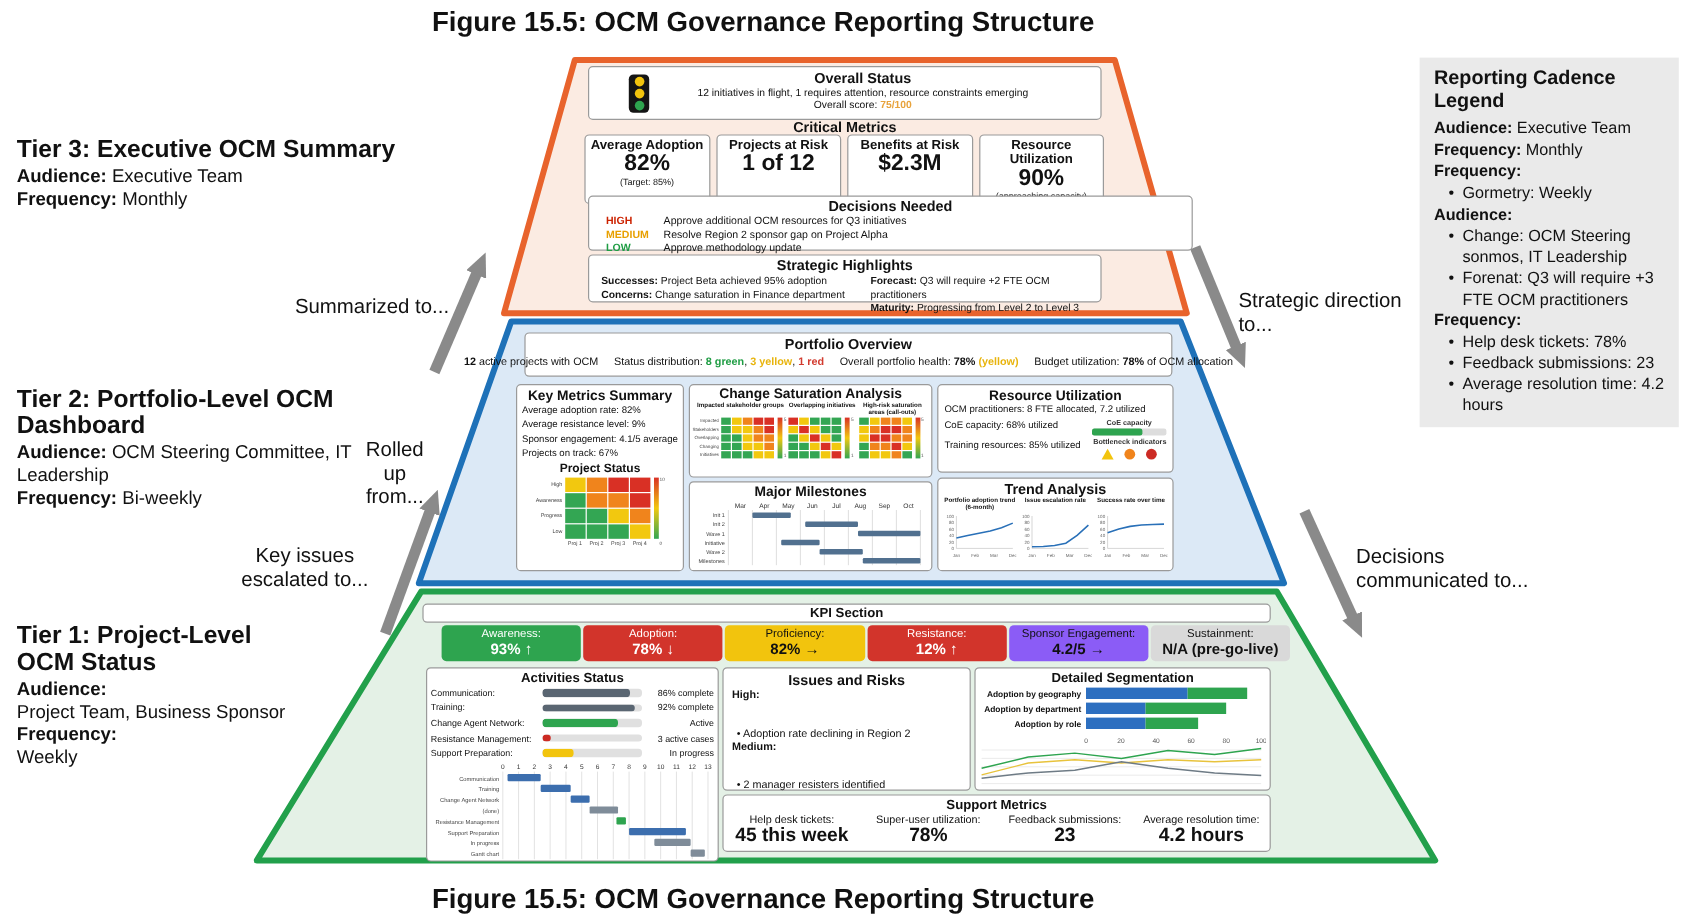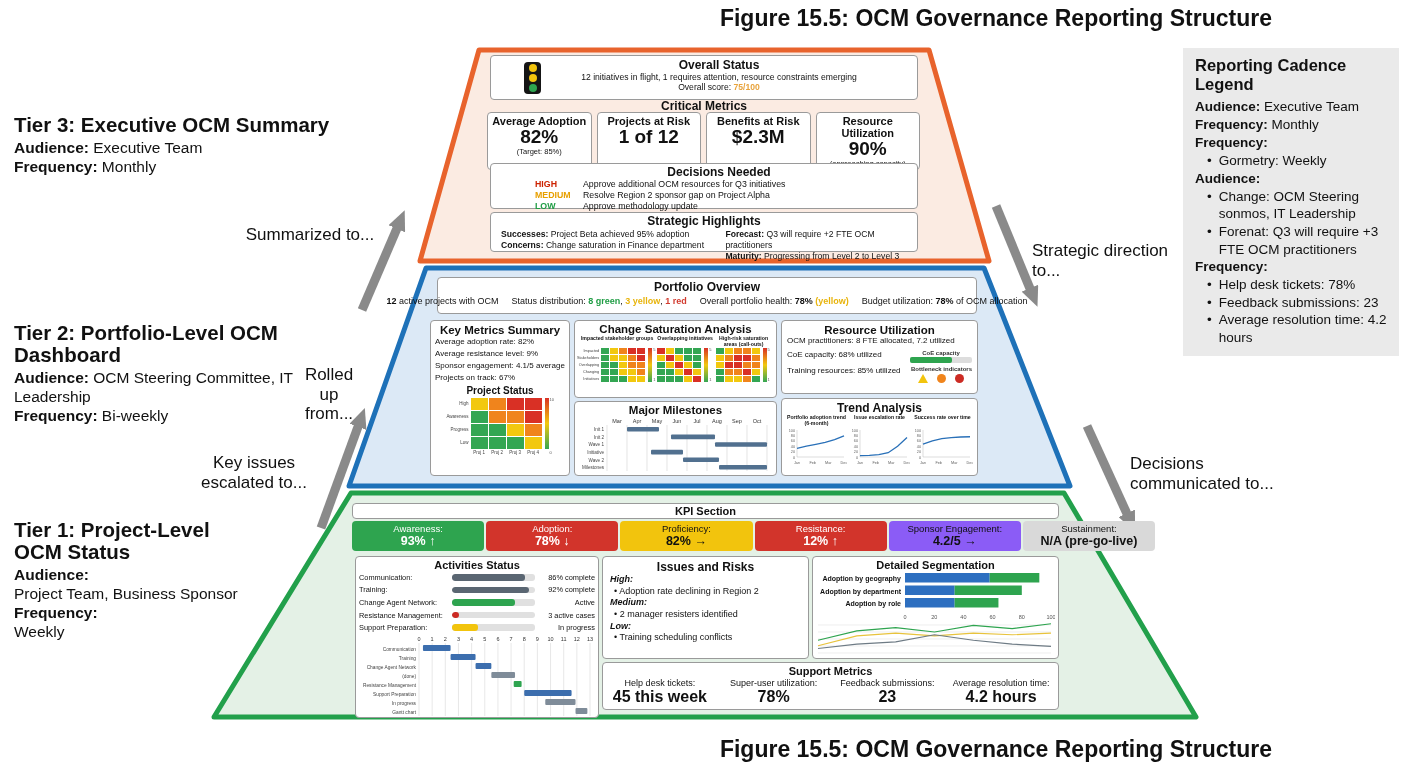--- a/index.html
+++ b/index.html
@@ -1,33 +1,33 @@
 <!DOCTYPE html>
 <html><head>
 <meta charset="utf-8">
 <style>
   html,body{margin:0;padding:0;background:#fff;}
   body{font-family:"Liberation Sans",sans-serif;color:#111;}
   #stage{position:relative;width:1408px;height:768px;background:#fff;overflow:hidden;}
   .abs{position:absolute;}
   #bg-svg{position:absolute;left:0;top:0;}
-  .fig-title{width:1272px;text-align:right;font-size:23px;font-weight:bold;}
+  .fig-title{width:1272px;text-align:center;font-size:23px;font-weight:bold;}
   #title-top{top:5px;left:0;}
   #title-bottom{top:736px;left:0;}
   .b{font-weight:bold;}
   
   .tier-label{line-height:1.22;}
   #label-tier3{left:14px;top:114px;width:360px;}
   #label-tier2{left:14px;top:322px;width:310px;}
   #label-tier1{left:14px;top:519px;width:235px;}
   .tier-title{font-size:20.5px;font-weight:bold;line-height:1.08;margin-bottom:3px;}
   .tier-line{font-size:15.5px;}
   
   .arrow-label{font-size:17px;line-height:1.15;}
-  #al-summarized{left:245px;top:225px;width:130px;text-align:center;}
+  #al-summarized{left:245px;top:246px;width:130px;text-align:center;}
   #al-rolled{left:294px;top:365px;width:70px;text-align:center;}
   #al-keyissues{left:183px;top:453px;width:142px;text-align:center;}
   #al-strategic{left:1032px;top:241px;width:140px;text-align:left;}
   #al-decisions{left:1130px;top:454px;width:160px;text-align:left;}
   
   #legend{left:1183px;top:48px;width:216px;background:#EAEAEA;padding:8px 12px 10px 12px;box-sizing:border-box;}
   .lg-title{font-size:16.5px;font-weight:bold;margin-bottom:4px;}
   .lg-line{font-size:13.5px;line-height:1.34;}
   .lg-bullet{font-size:13.5px;line-height:1.3;display:flex;padding-left:12px;}
   .lg-dot{margin-right:7px;}
@@ -42,21 +42,21 @@
   #os-title{font-size:12px;font-weight:bold;margin-top:2px;}
   #os-line{font-size:8.6px;}
   #os-score{font-size:8.6px;}
   #os-score-value{font-weight:bold;color:#E8A33C;}
   #critical-title{left:490px;top:99px;width:428px;font-size:12px;}
   #metric-row{left:487px;top:112px;width:433px;display:flex;gap:5px;}
   .metric-box{flex:1;background:#fff;border:1px solid #9a9a9a;border-radius:4px;text-align:center;padding:2px 0 1px 0;}
   .m-label{font-size:11px;font-weight:bold;}
   .m-value{font-size:19px;font-weight:bold;line-height:1.05;}
   .m-note{font-size:7.5px;}
-  #decisions{left:490px;top:163px;width:428px;height:46px;padding-top:1px;padding-left:30px;}
+  #decisions{left:490px;top:163px;width:504px;height:46px;padding-top:1px;}
   #decisions .ptitle{font-size:12px;}
   .dec-row{display:flex;font-size:8.8px;line-height:1.25;margin-left:14px;}
   .dec-sev{width:48px;font-weight:bold;}
   #highlights{left:490px;top:212px;width:428px;height:40px;padding-top:1px;}
   #highlights .ptitle{font-size:12px;}
   #hl-cols{display:flex;margin:1px 8px 0 10px;}
   #hl-left{width:55%;}
   #hl-right{width:45%;}
   .hl-row{font-size:8.6px;line-height:1.3;}
   
@@ -86,35 +86,35 @@
   #bn-triangle{width:0;height:0;border-left:5px solid transparent;border-right:5px solid transparent;border-bottom:9px solid #F2C40D;}
   .bn-circle{width:9px;height:9px;border-radius:50%;}
   #trend{left:781px;top:398px;width:197px;height:78px;padding:2px;}
   #trend .ptitle{font-size:12px;}
   #trend-charts{display:flex;justify-content:center;gap:2px;}
   .mini-box{width:61px;text-align:center;}
   .mini-title{font-size:5.2px;font-weight:bold;line-height:1.15;height:12px;}
   
   #kpi-header{left:352px;top:503px;width:707px;height:16px;display:flex;align-items:center;justify-content:center;}
   #kpi-header .ptitle{font-size:11px;width:100%;}
-  #kpi-tiles{left:352px;top:521px;width:803px;display:flex;gap:2px;}
+  #kpi-tiles{left:368px;top:521px;width:707px;display:flex;gap:2px;}
   .kpi-tile{flex:1;border-radius:4px;text-align:center;padding:2px 0 3px 0;}
   .kpi-label{font-size:9.5px;}
   .kpi-value{font-size:12.5px;font-weight:bold;}
   #activities{left:355px;top:556px;width:244px;height:162px;padding:2px 3px;}
   #activities .ptitle{font-size:11px;}
   .act-row{display:flex;align-items:center;height:12.6px;}
   .act-label{flex:0 0 93px;font-size:7.4px;}
   .act-track{flex:1;height:6.5px;background:#e0e0e0;border-radius:3px;overflow:hidden;}
   .act-fill{height:100%;border-radius:3px;}
   .act-status{flex:0 0 60px;font-size:7.4px;text-align:right;}
   #issues{left:602px;top:556px;width:207px;height:103px;padding:3px 7px;}
   #issues .ptitle{font-size:12px;}
-  .iss-sev{font-size:9px;line-height:1.3;font-style:italic;}
-  .iss-item{font-size:9px;line-height:1.3;padding-left:4px;}
+  .iss-sev{font-size:9px;line-height:1.3;}
+  .iss-item{font-size:9px;line-height:1.3;padding-left:4px;margin-top:20px;}
   #segmentation{left:812px;top:556px;width:247px;height:103px;padding:2px;}
   #segmentation .ptitle{font-size:11px;}
   #support{left:602px;top:662px;width:457px;height:48px;padding-top:2px;}
   #support .ptitle{font-size:11px;}
   #support-cols{display:flex;margin-top:1px;}
   .sup-col{flex:1;text-align:center;}
   .sup-label{font-size:9px;}
   .sup-value{font-size:16px;font-weight:bold;line-height:1.1;}
   
   .hm-wrap{display:flex;justify-content:center;}

